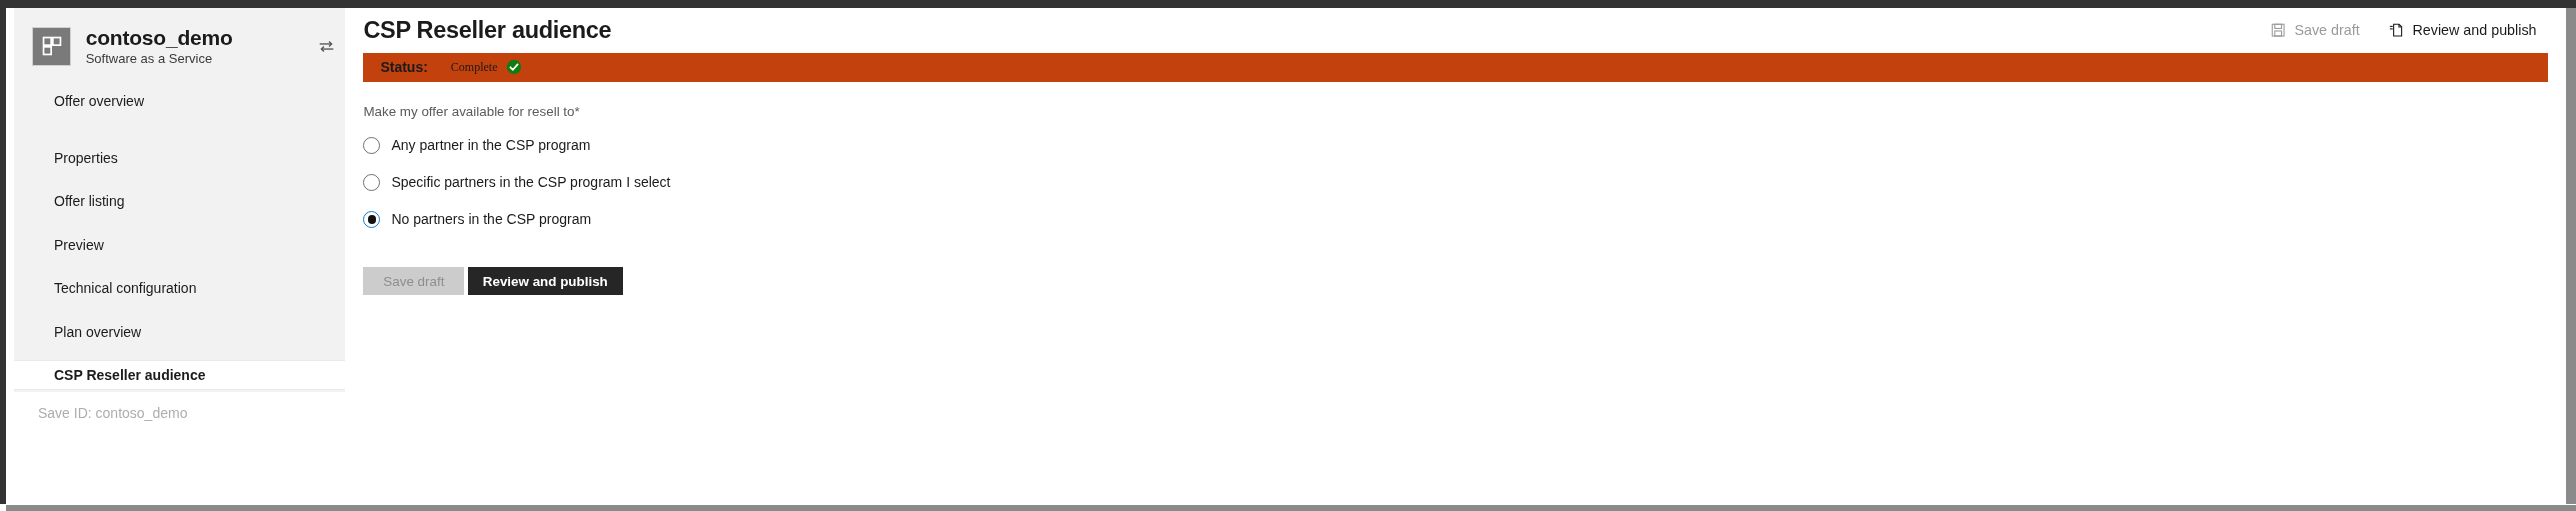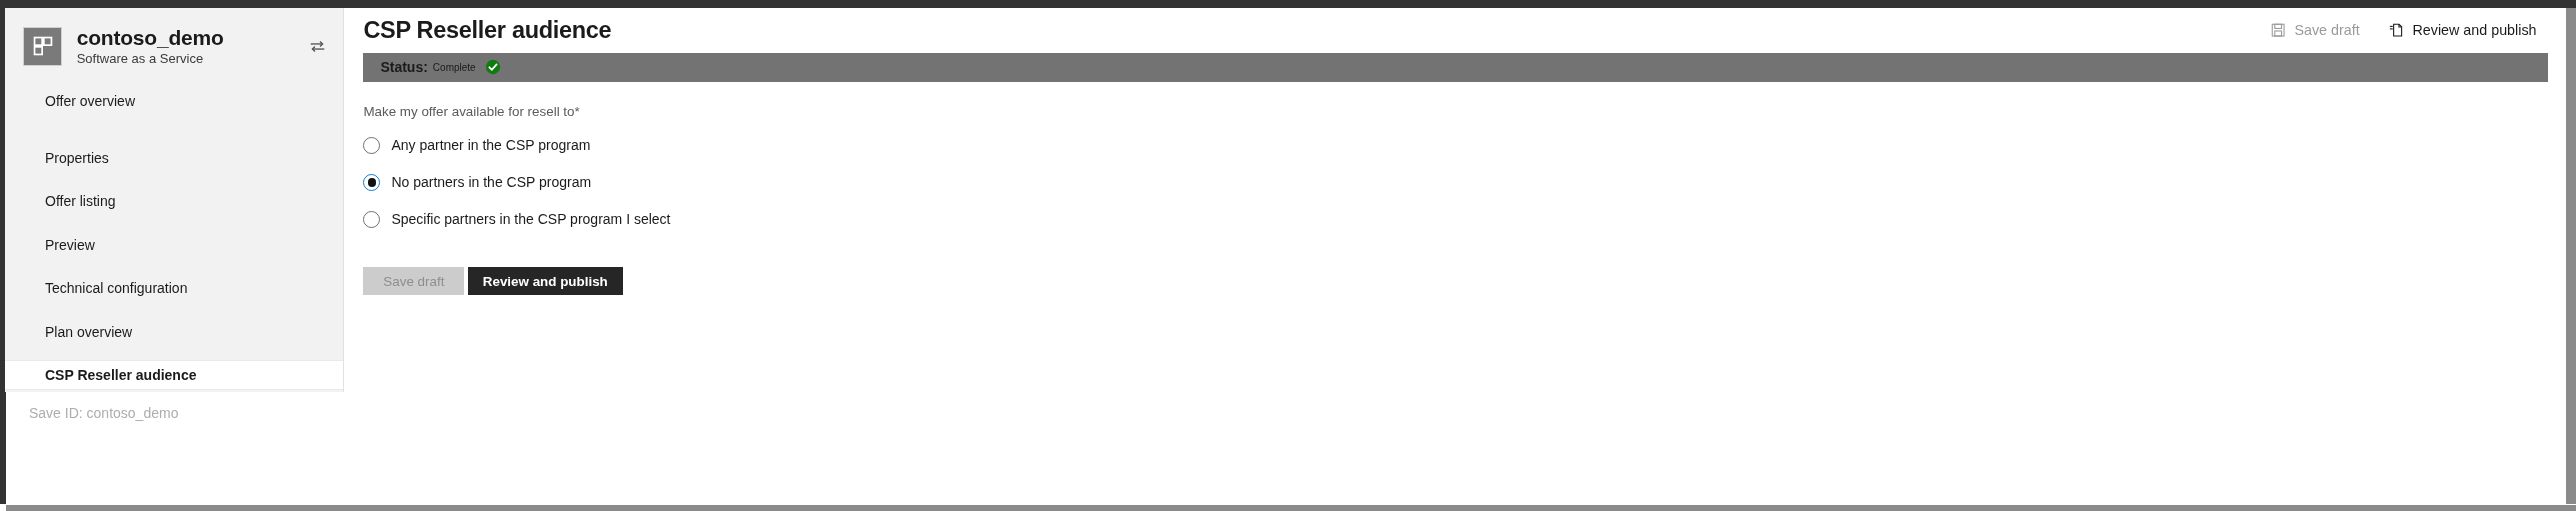--- a/index.html
+++ b/index.html
@@ -24,21 +24,21 @@
 
   
   .left-edge {
     position: absolute; top: 7.5px; left: 0;
     width: 5.9px; height: 496px;
     background: #333333;
   }
 
   
   .sidebar {
-    position: absolute; top: 7.5px; left: 5px;
+    position: absolute; top: 7.5px; left: 14px;
     width: 339px; height: 384px;
     background: #f2f2f2;
     border-right: 0.8px solid #e1e1e1;
   }
   .side-header {
     display: flex; align-items: center;
     height: 77px;
     padding: 0 15px 0 18.4px;
   }
   .app-icon {
@@ -149,26 +149,26 @@
     font-family: inherit;
   }
   .cmd-btn.disabled { color: #9a9a9a; cursor: default; }
   .cmd-btn.enabled  { color: #1b1b1b; }
   .cmd-ico { width: 16px; height: 16px; display: inline-flex; align-items: center; justify-content: center; }
 
   .status-bar {
     margin: 0 0 0 18.4px;
     width: 2185px;
     height: 29px;
-    background: #737373;
+    background: #c2410c;
     display: flex; align-items: center;
     padding-left: 17px;
   }
   .status-label { font-size: 14px; font-weight: 700; color: #1b1b1b; }
-  .status-value { font-size: 10px; color: #1b1b1b; margin-left: 5px; }
+  .status-value { font-size: 12px; color: #1b1b1b; margin-left: 23px; font-family: Liberation Serif, serif; }
   .status-check {
     margin-left: 8.4px;
     width: 17px; height: 17px;
     display: inline-flex; align-items: center; justify-content: center;
   }
 
   .content { padding: 22px 0 0 18.4px; }
 
   .desc {
     font-size: 14px;
@@ -371,28 +371,28 @@
 
       <div class="field-label">
         <span>Make my offer available for resell to</span><span class="req">*</span>
       </div>
 
       <div class="radio-group">
         <div class="radio-row">
           <span class="radio-mark"></span>
           <span class="radio-label">Any partner in the CSP program</span>
         </div>
+        <div class="radio-row">
+          <span class="radio-mark"></span>
+          <span class="radio-label">Specific partners in the CSP program I select</span>
+        </div>
         <div class="radio-row selected">
           <span class="radio-mark"></span>
           <span class="radio-label">No partners in the CSP program</span>
         </div>
-        <div class="radio-row">
-          <span class="radio-mark"></span>
-          <span class="radio-label">Specific partners in the CSP program I select</span>
-        </div>
       </div>
 
       <div class="btn-row">
         <button class="btn secondary">Save draft</button>
         <button class="btn primary">Review and publish</button>
       </div>
 
     </div>
   </div>
 

